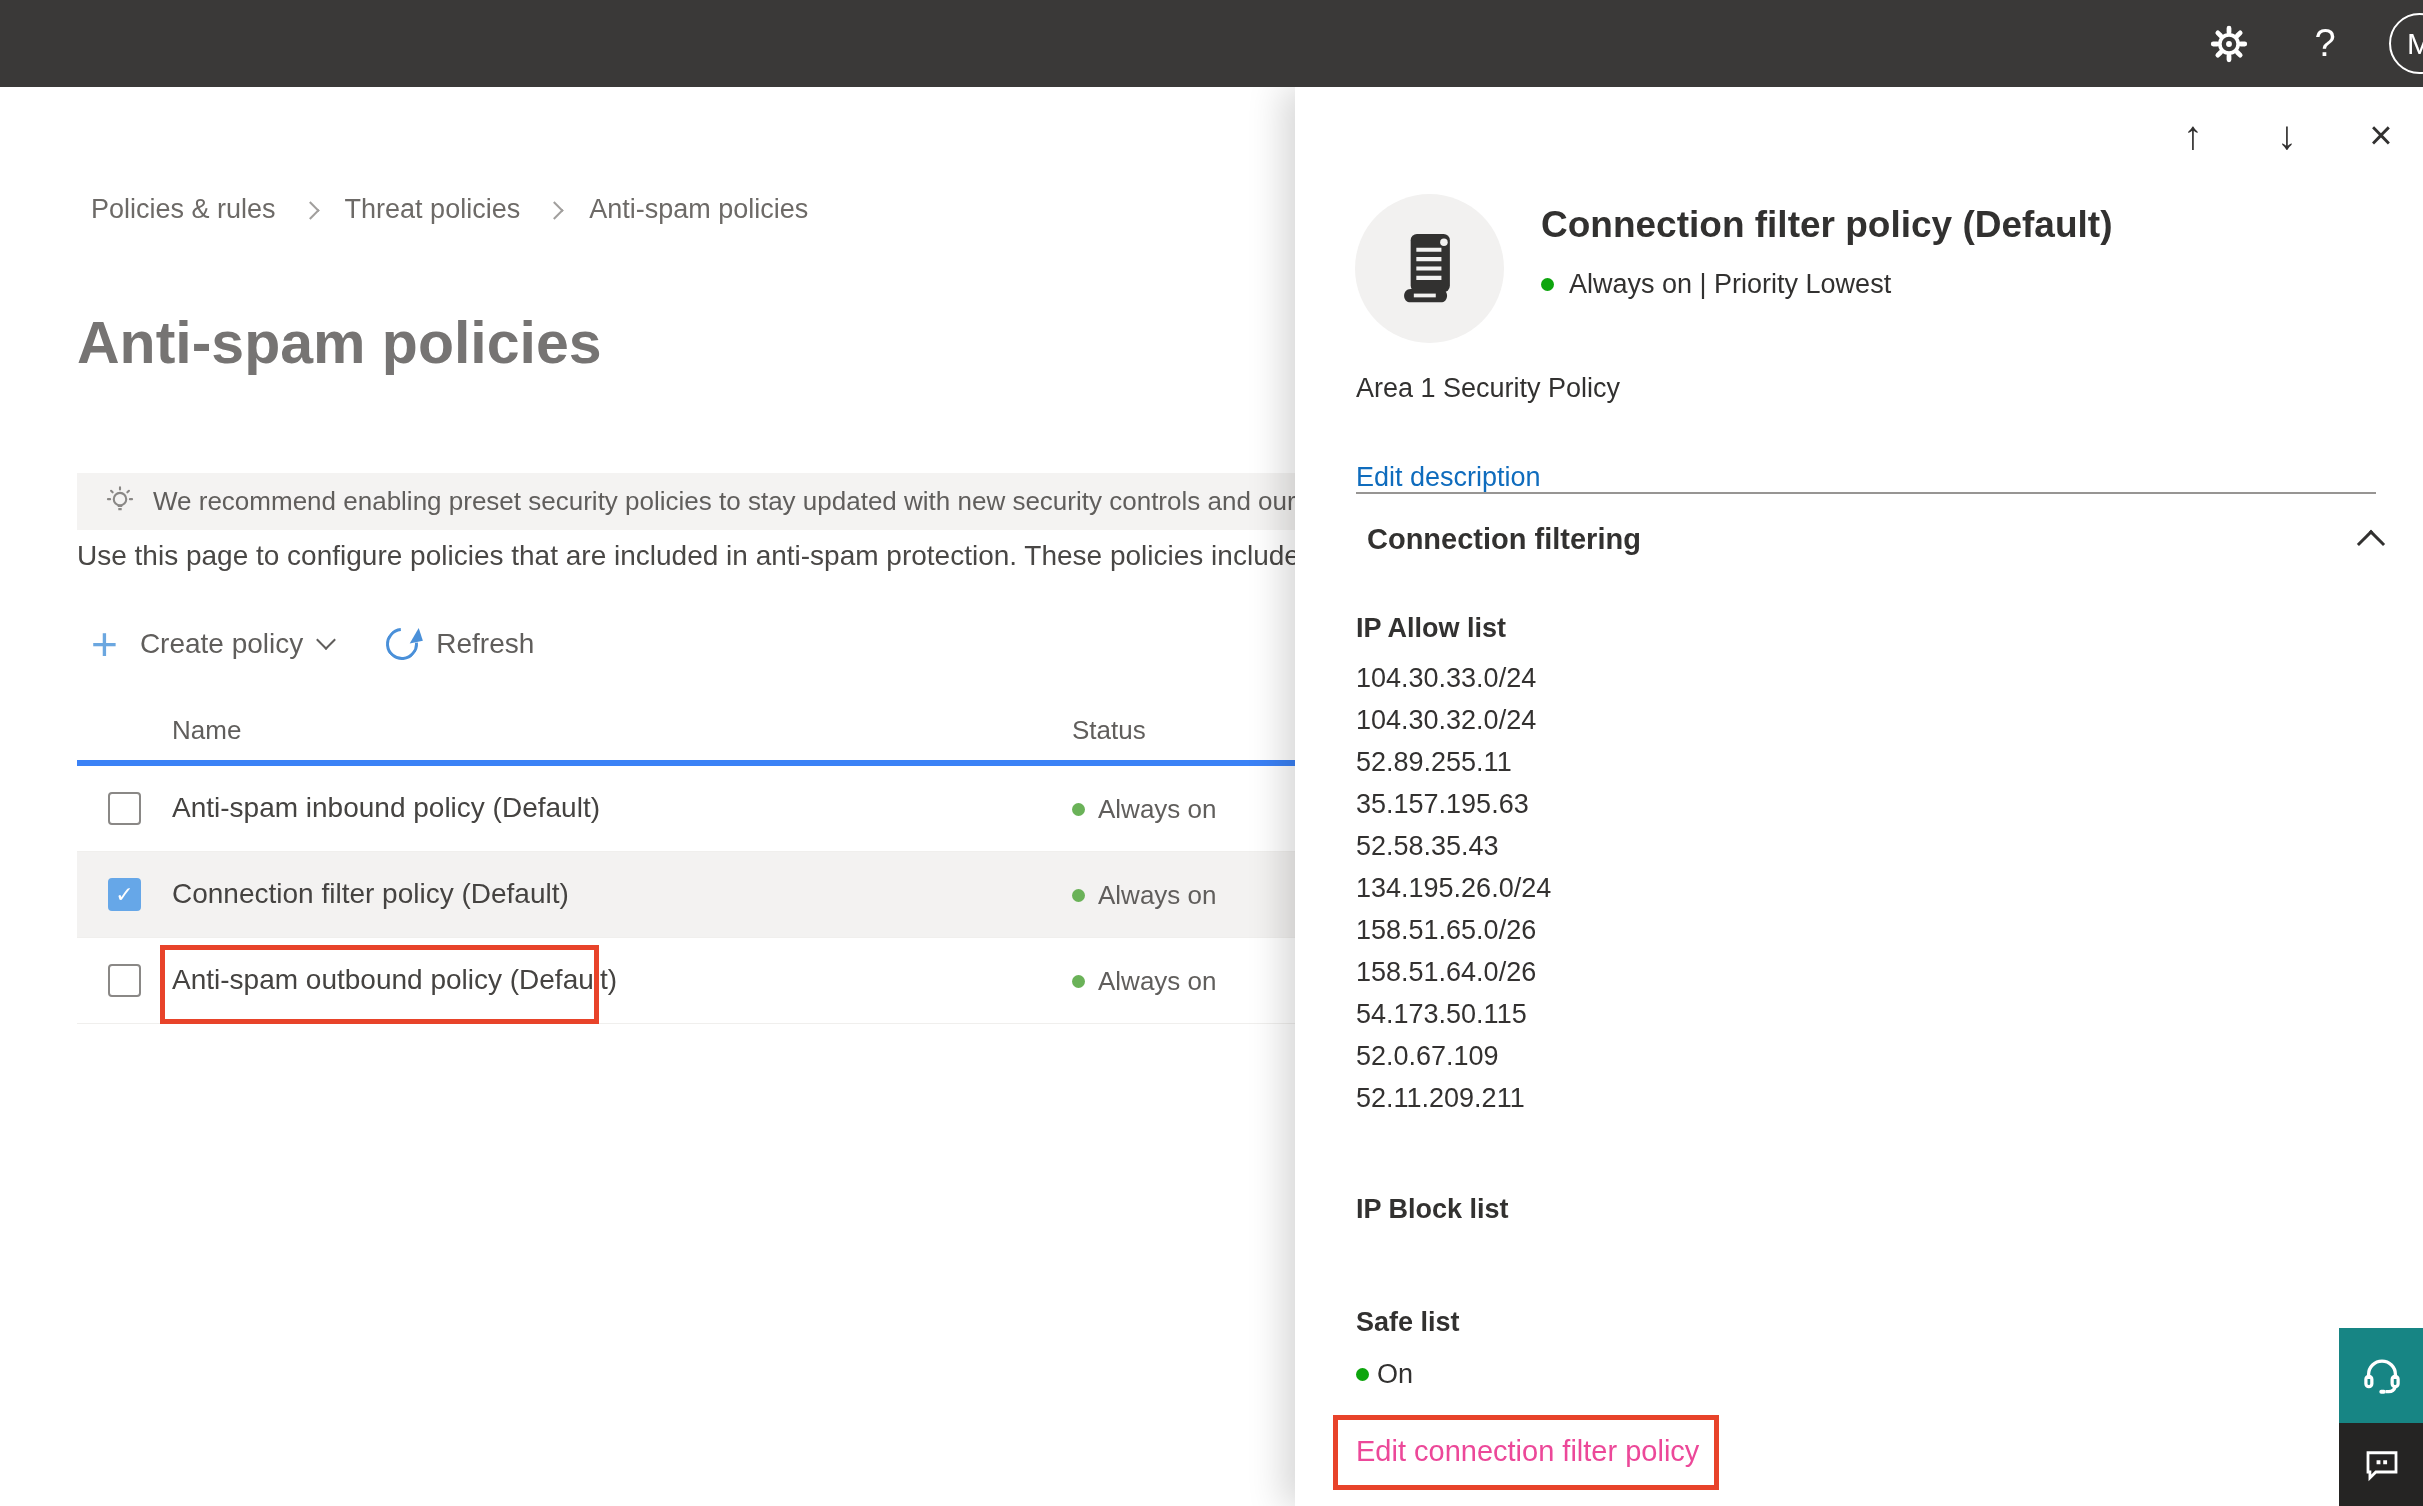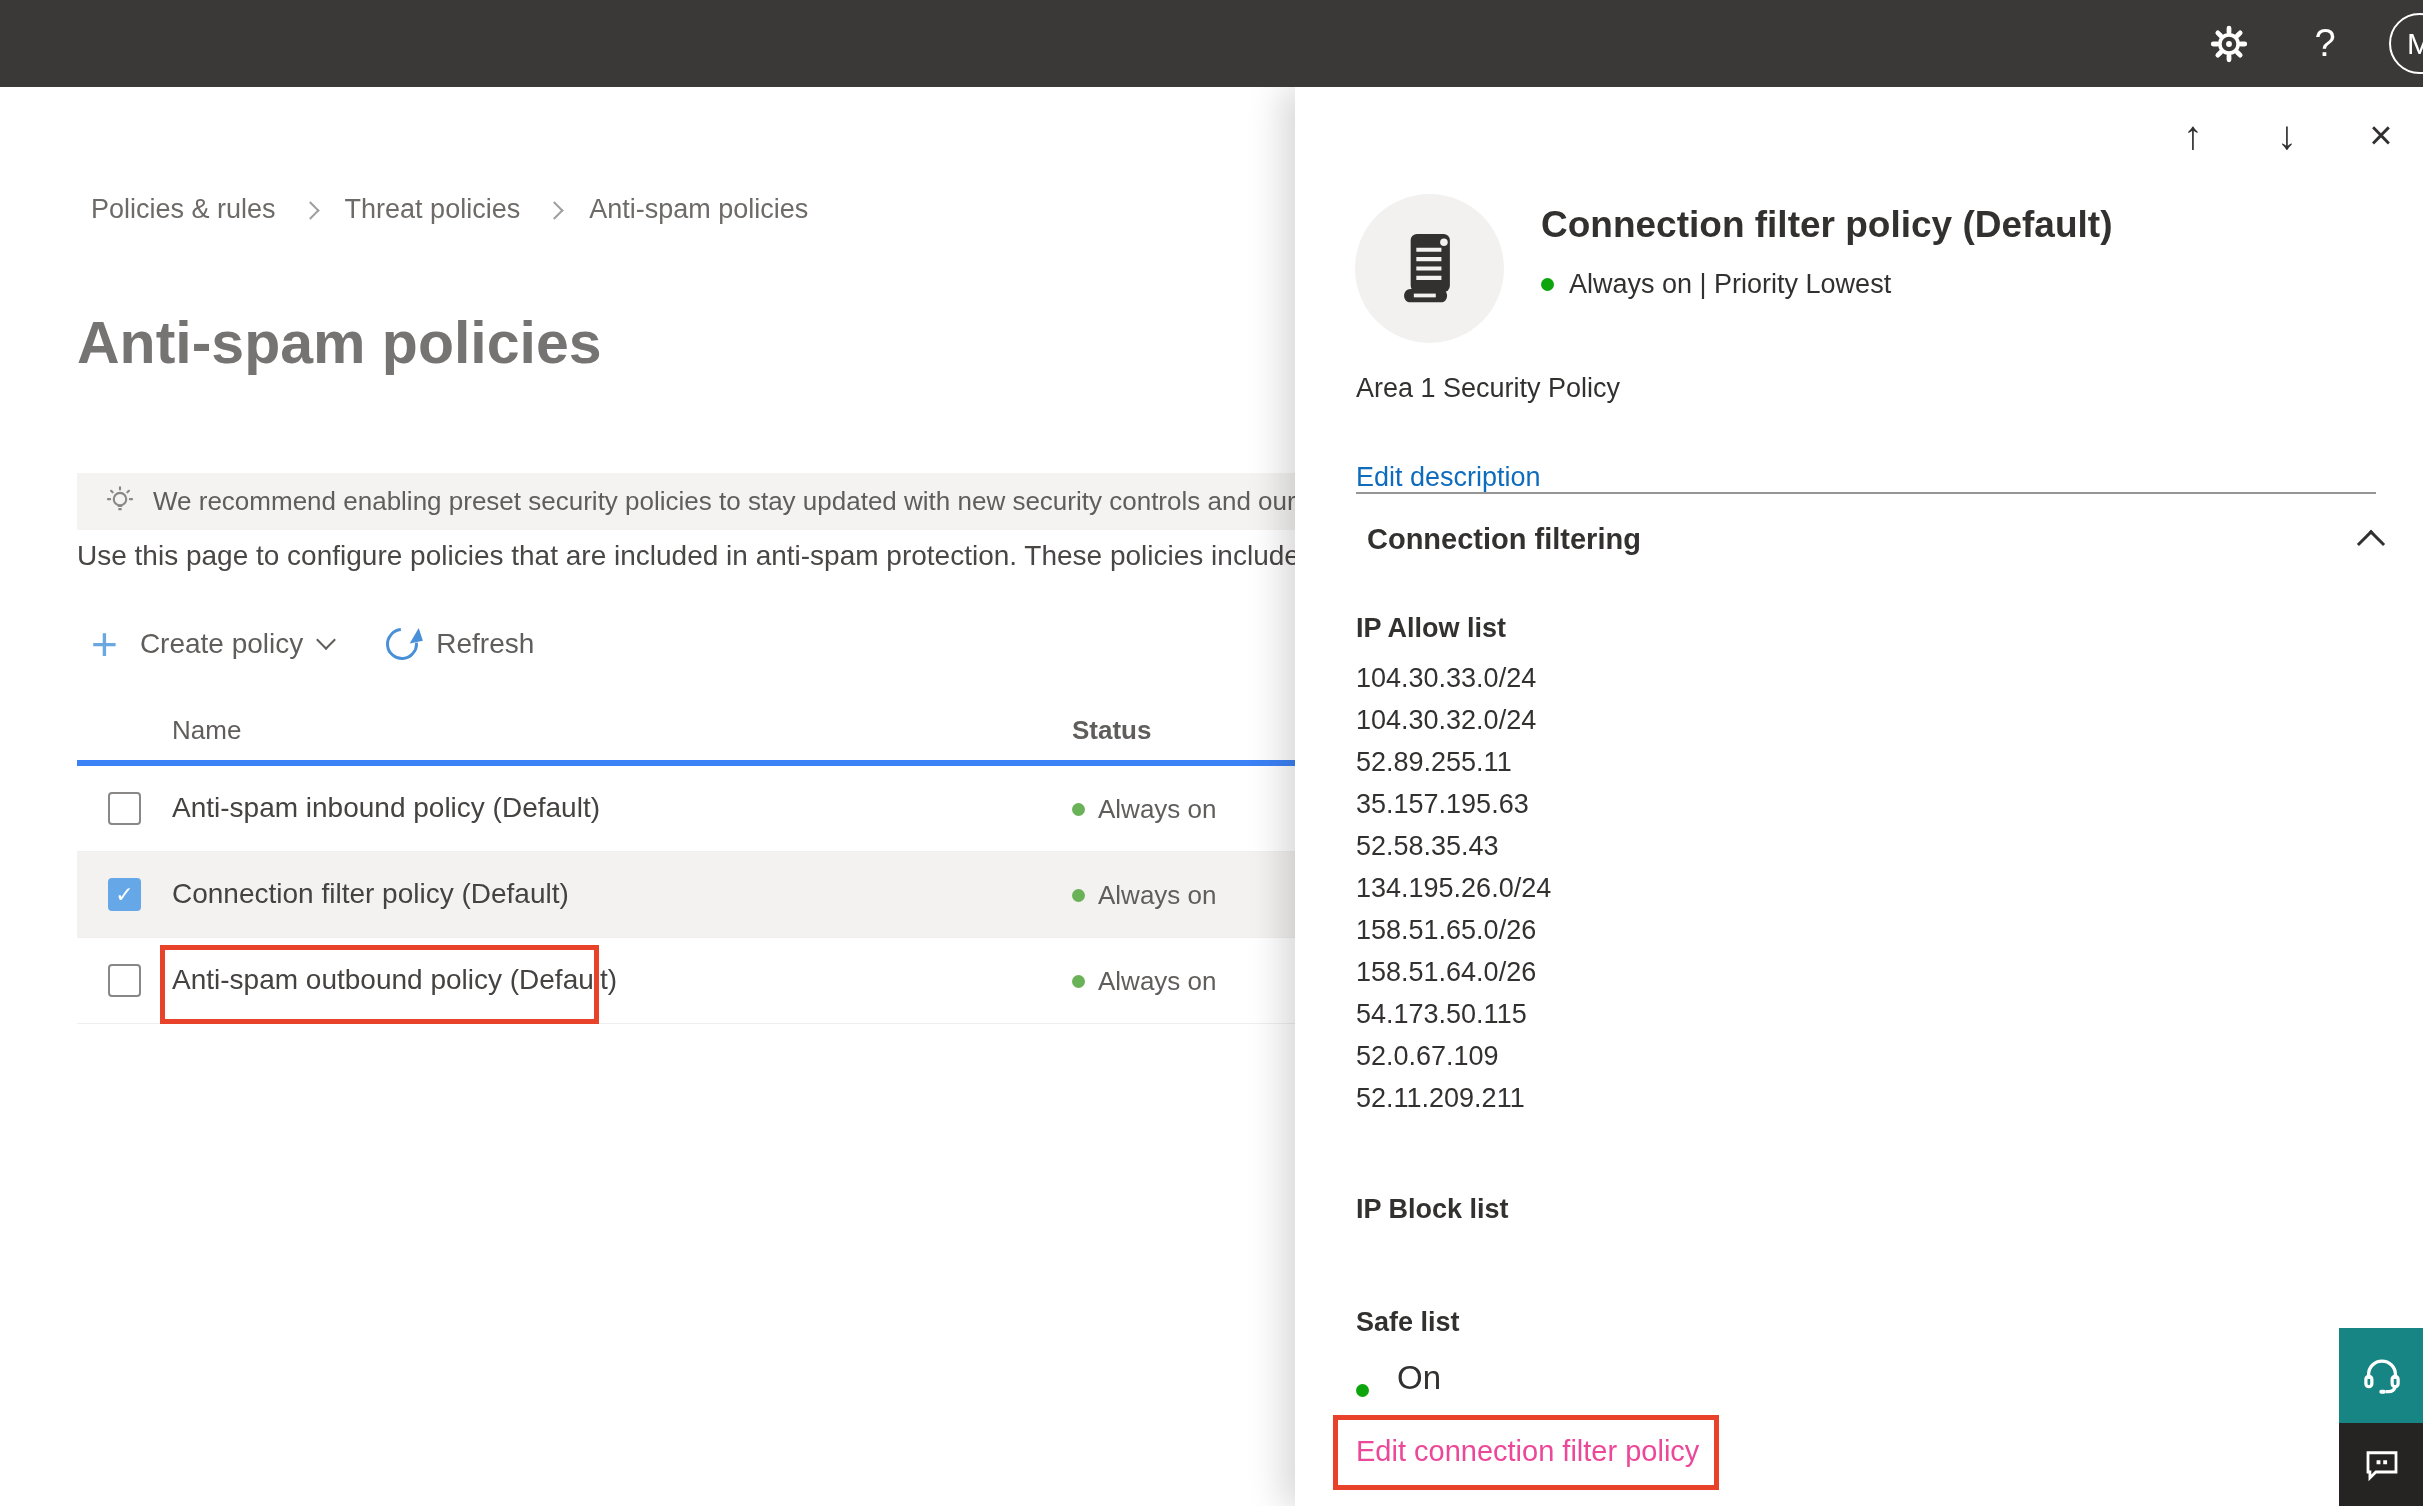--- a/index.html
+++ b/index.html
@@ -39,21 +39,21 @@
     transform:rotate(45deg);margin-top:-8px;margin-right:53px;}
   .refresh-ic{width:26px;height:26px;border:3.5px solid #4a90d9;border-radius:50%;
     border-top-color:transparent;transform:rotate(40deg);position:relative;margin-right:18px;}
   .refresh-ic::after{content:"";position:absolute;top:-7px;left:13px;
     border-left:9px solid transparent;border-right:9px solid transparent;
     border-bottom:10px solid #4a90d9;transform:rotate(80deg);}
   
   .table{position:absolute;top:693px;left:77px;width:1218px;}
   .thead{position:relative;height:67px;border-bottom:6px solid #3b82f6;font-size:26px;color:#605e5c;}
   .c-name{position:absolute;left:95px;top:22px;cursor:pointer;}
-  .c-status{position:absolute;left:995px;top:22px;cursor:pointer;font-weight:bold;}
+  .c-status{position:absolute;left:995px;top:22px;cursor:pointer;}
   .trow{position:relative;height:85px;border-bottom:1px solid #f0efed;cursor:pointer;}
   .trow.selected{background:#f3f2f1;}
   .cb{position:absolute;left:31px;top:26px;width:33px;height:33px;border:2px solid #8a8886;
     border-radius:4px;box-sizing:border-box;background:#fff;cursor:pointer;}
   .cb.checked{background:#66a7e8;border-color:#66a7e8;}
   .cb.checked::after{content:"✓";position:absolute;left:0;top:0;width:29px;height:29px;
     display:flex;align-items:center;justify-content:center;color:#fff;font-size:22px;}
   .nm{position:absolute;left:95px;top:26px;font-size:28px;color:#454341;}
   .st{position:absolute;left:995px;top:28px;display:flex;align-items:center;gap:13px;
     font-size:26px;color:#605e5c;}
@@ -79,22 +79,22 @@
   .section-head{position:absolute;left:72px;top:436px;width:1020px;display:flex;
     justify-content:space-between;align-items:center;cursor:pointer;}
   .section-title{font-size:29px;font-weight:700;color:#323130;}
   .chev-up{width:17px;height:17px;border-left:3px solid #323130;border-top:3px solid #323130;
     transform:rotate(45deg);margin-top:9px;margin-right:6px;}
   .ip-label{position:absolute;left:61px;font-size:27px;font-weight:700;color:#323130;}
   .ip-allow-label{top:526px;}
   .ip-list{position:absolute;left:61px;top:570px;font-size:27px;color:#333130;line-height:42px;}
   .ip-block-label{top:1107px;}
   .safe-label{top:1220px;}
-  .safe-status{position:absolute;left:61px;top:1272px;display:flex;align-items:flex-end;gap:28px;
-    font-size:33px;color:#323130;}
+  .safe-status{position:absolute;left:61px;top:1272px;display:flex;align-items:center;gap:8px;
+    font-size:27px;color:#323130;}
   .edit-link{position:absolute;left:61px;top:1348px;font-size:29px;color:#ec4899;cursor:pointer;}
   .annot-fly{position:absolute;left:38px;top:1328px;width:386px;height:75px;}
   
   .float-btns{position:absolute;right:0;top:1328px;width:85px;z-index:60;}
   .btn-teal{height:95px;background:#178584;display:flex;align-items:center;justify-content:center;cursor:pointer;}
   .btn-dark{height:84px;background:#252423;display:flex;align-items:center;justify-content:center;cursor:pointer;}
 </style>
 </head>
 <body>
 

